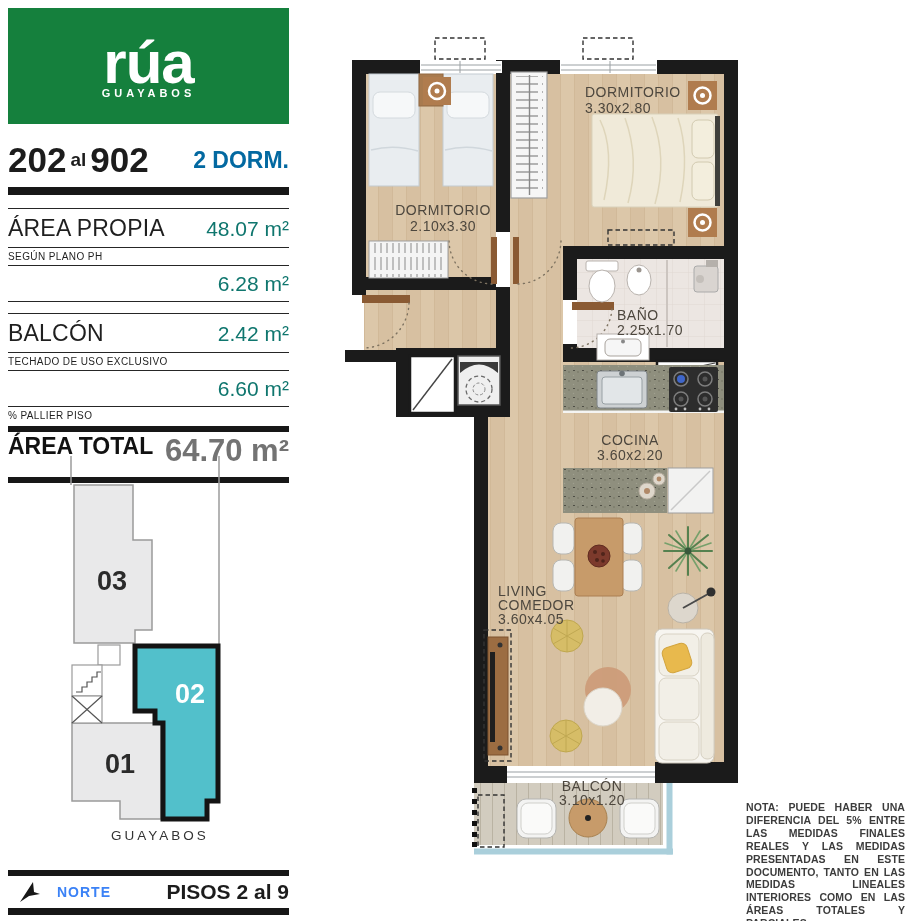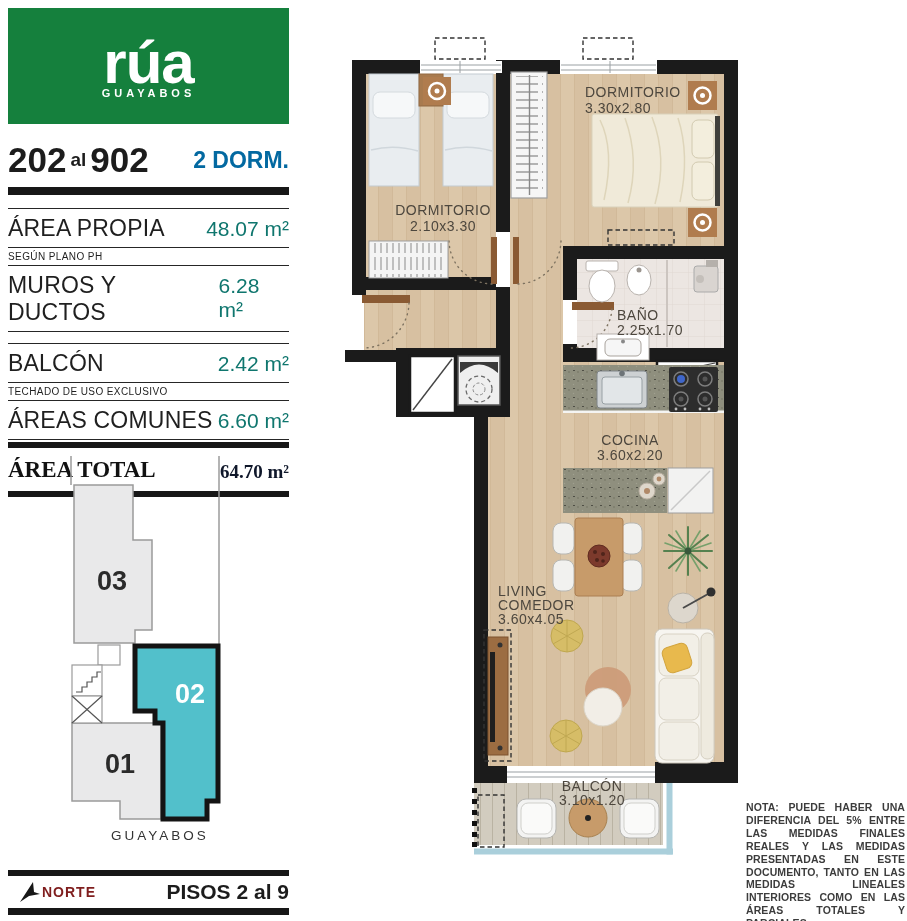--- a/index.html
+++ b/index.html
@@ -15,28 +15,28 @@
   .unit-type{margin-left:auto;font-size:23px;font-weight:800;color:#0369a1;}
   .bar{height:8px;background:#171717;margin-top:5px;}
   .table{margin-top:13px;}
   .hline{height:0;border-top:1.5px solid #262626;}
   .r-main{display:flex;align-items:baseline;padding:6px 0 5px;}
   .r-label{font-size:23px;color:#1f1f1f;letter-spacing:.2px;}
   .r-value{margin-left:auto;font-size:21px;color:#0f766e;}
   .r-sub{font-size:10px;letter-spacing:.4px;padding:3px 0;color:#1f1f1f;}
   .gapline{height:11px;}
   .tbar{height:6px;background:#171717;margin-top:2px;}
-  .t-main{display:flex;align-items:flex-end;padding:9px 0 6px;font-family:Liberation Serif, serif;}
+  .t-main{display:flex;align-items:flex-start;padding:1px 0 6px;}
   .t-label{font-size:23px;font-weight:800;color:#111;}
-  .t-value{margin-left:auto;font-size:19px;font-weight:800;color:#0f172a;}
+  .t-value{margin-left:auto;font-size:31px;font-weight:800;color:#737373;}
   .keyplan{position:absolute;left:8px;top:446px;}
   .footer{position:absolute;left:8px;top:870px;width:281px;}
   .fbar{height:6px;background:#171717;}
   .frow{display:flex;align-items:center;height:32px;padding-left:10px;}
-  .north-label{font-size:14px;font-weight:bold;letter-spacing:1px;color:#7f1d1d;}
+  .north-label{font-size:14px;font-weight:bold;letter-spacing:1px;margin-left:15px;color:#3b82f6;}
   .floors{margin-left:auto;font-size:21px;font-weight:800;color:#1c1c1c;}
   .fbar2{height:7px;background:#171717;}
   .note{position:absolute;left:746px;top:801px;width:159px;font-size:10.5px;line-height:12.9px;font-weight:bold;letter-spacing:.1px;text-align:justify;color:#3c3c3c;}
   .plan{position:absolute;left:0;top:0;}
   .rl{font-family:"Liberation Sans",sans-serif;font-size:14px;fill:#4d473e;letter-spacing:.5px;}
   .dot{fill:none;stroke:#7d7260;stroke-width:1.4;stroke-dasharray:1 4.5;stroke-linecap:round;}
   .dsh{fill:none;stroke:#333;stroke-width:1.4;stroke-dasharray:4.5 3;}
   .kp-label{font-family:"Liberation Sans",sans-serif;font-size:27px;font-weight:bold;fill:#2b2b2b;}
   .kp-street{font-family:"Liberation Sans",sans-serif;font-size:13.5px;fill:#333;letter-spacing:3px;}
 </style>
@@ -62,38 +62,37 @@
   <div class="table">
     <div class="hline"></div>
     <div class="r-main">
       <span class="r-label">ÁREA PROPIA</span>
       <span class="r-value">48.07 m²</span>
     </div>
     <div class="hline"></div>
     <div class="r-sub">SEGÚN PLANO PH</div>
     <div class="hline"></div>
     <div class="r-main">
-      <span class="r-label">MUROS Y DUCTOS</span>
       <span class="r-value">6.28 m²</span>
     </div>
     <div class="hline"></div>
     <div class="gapline"></div>
     <div class="hline"></div>
     <div class="r-main">
       <span class="r-label">BALCÓN</span>
       <span class="r-value">2.42 m²</span>
     </div>
     <div class="hline"></div>
     <div class="r-sub">TECHADO DE USO EXCLUSIVO</div>
     <div class="hline"></div>
     <div class="r-main">
-      <span class="r-label">ÁREAS COMUNES</span>
       <span class="r-value">6.60 m²</span>
     </div>
     <div class="hline"></div>
+    <div class="r-sub">% PALLIER PISO</div>
     <div class="tbar"></div>
     <div class="t-main">
       <span class="t-label">ÁREA TOTAL</span>
       <span class="t-value">64.70 m²</span>
     </div>
     <div class="tbar"></div>
   </div>
 </div>
 
 <svg class="keyplan" width="282" height="402" viewBox="0 0 282 402">

